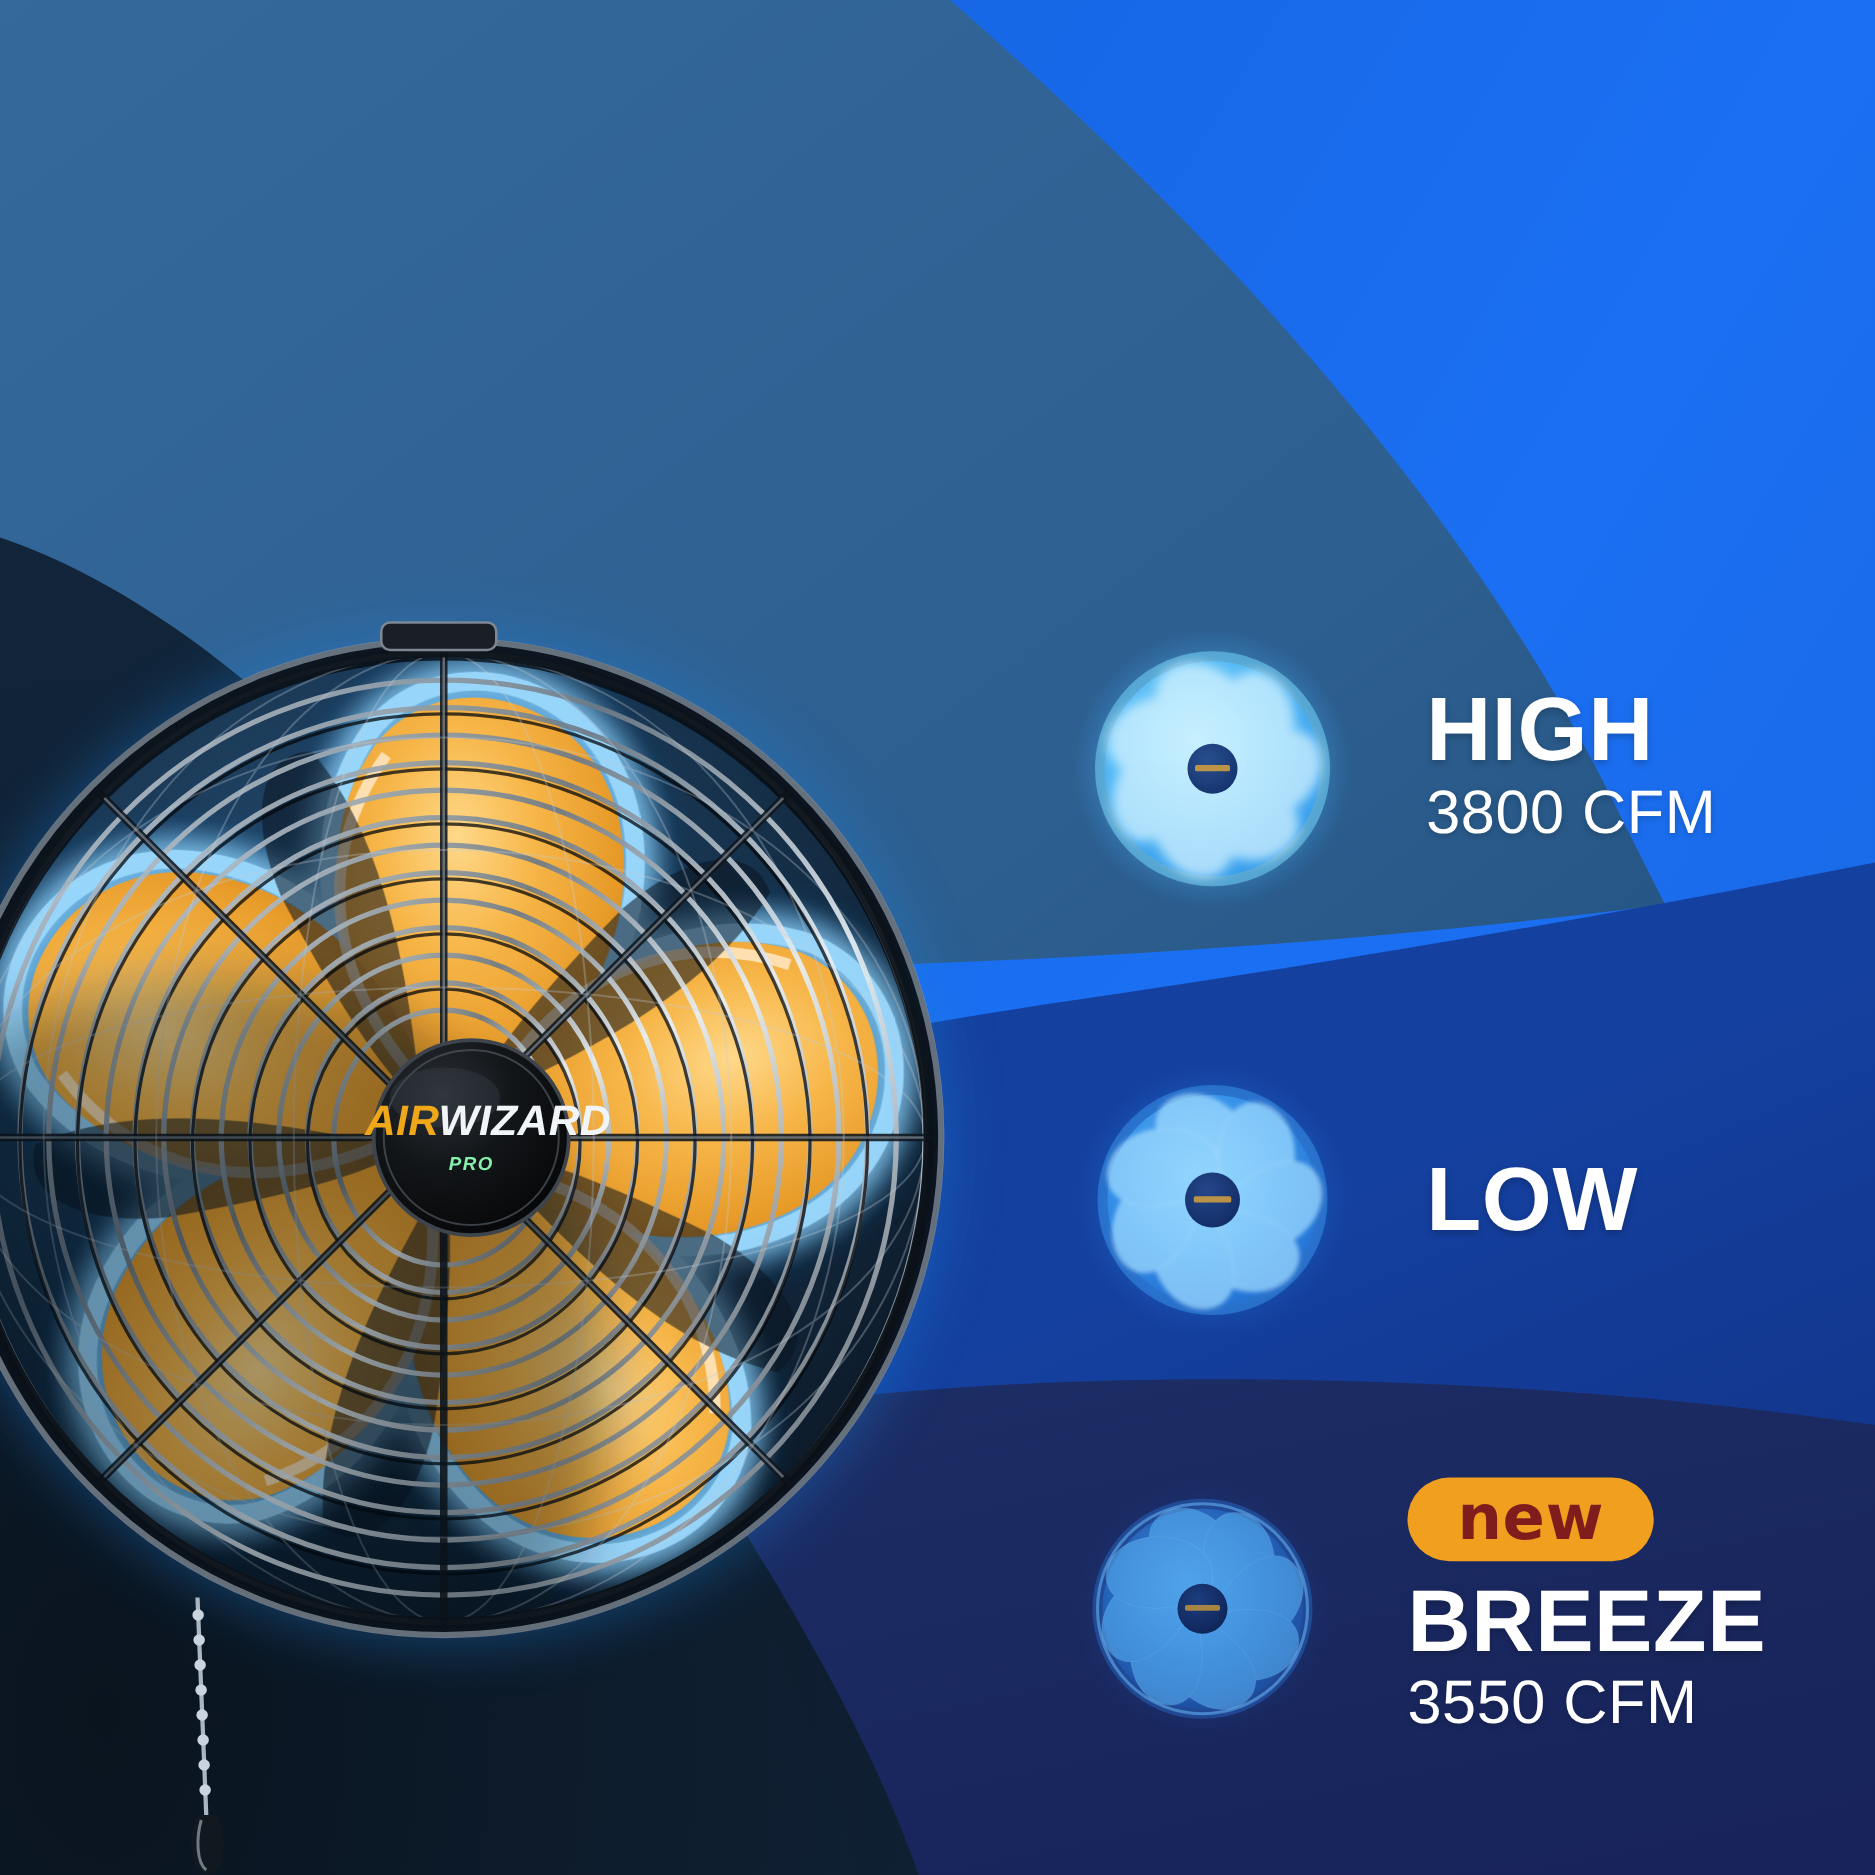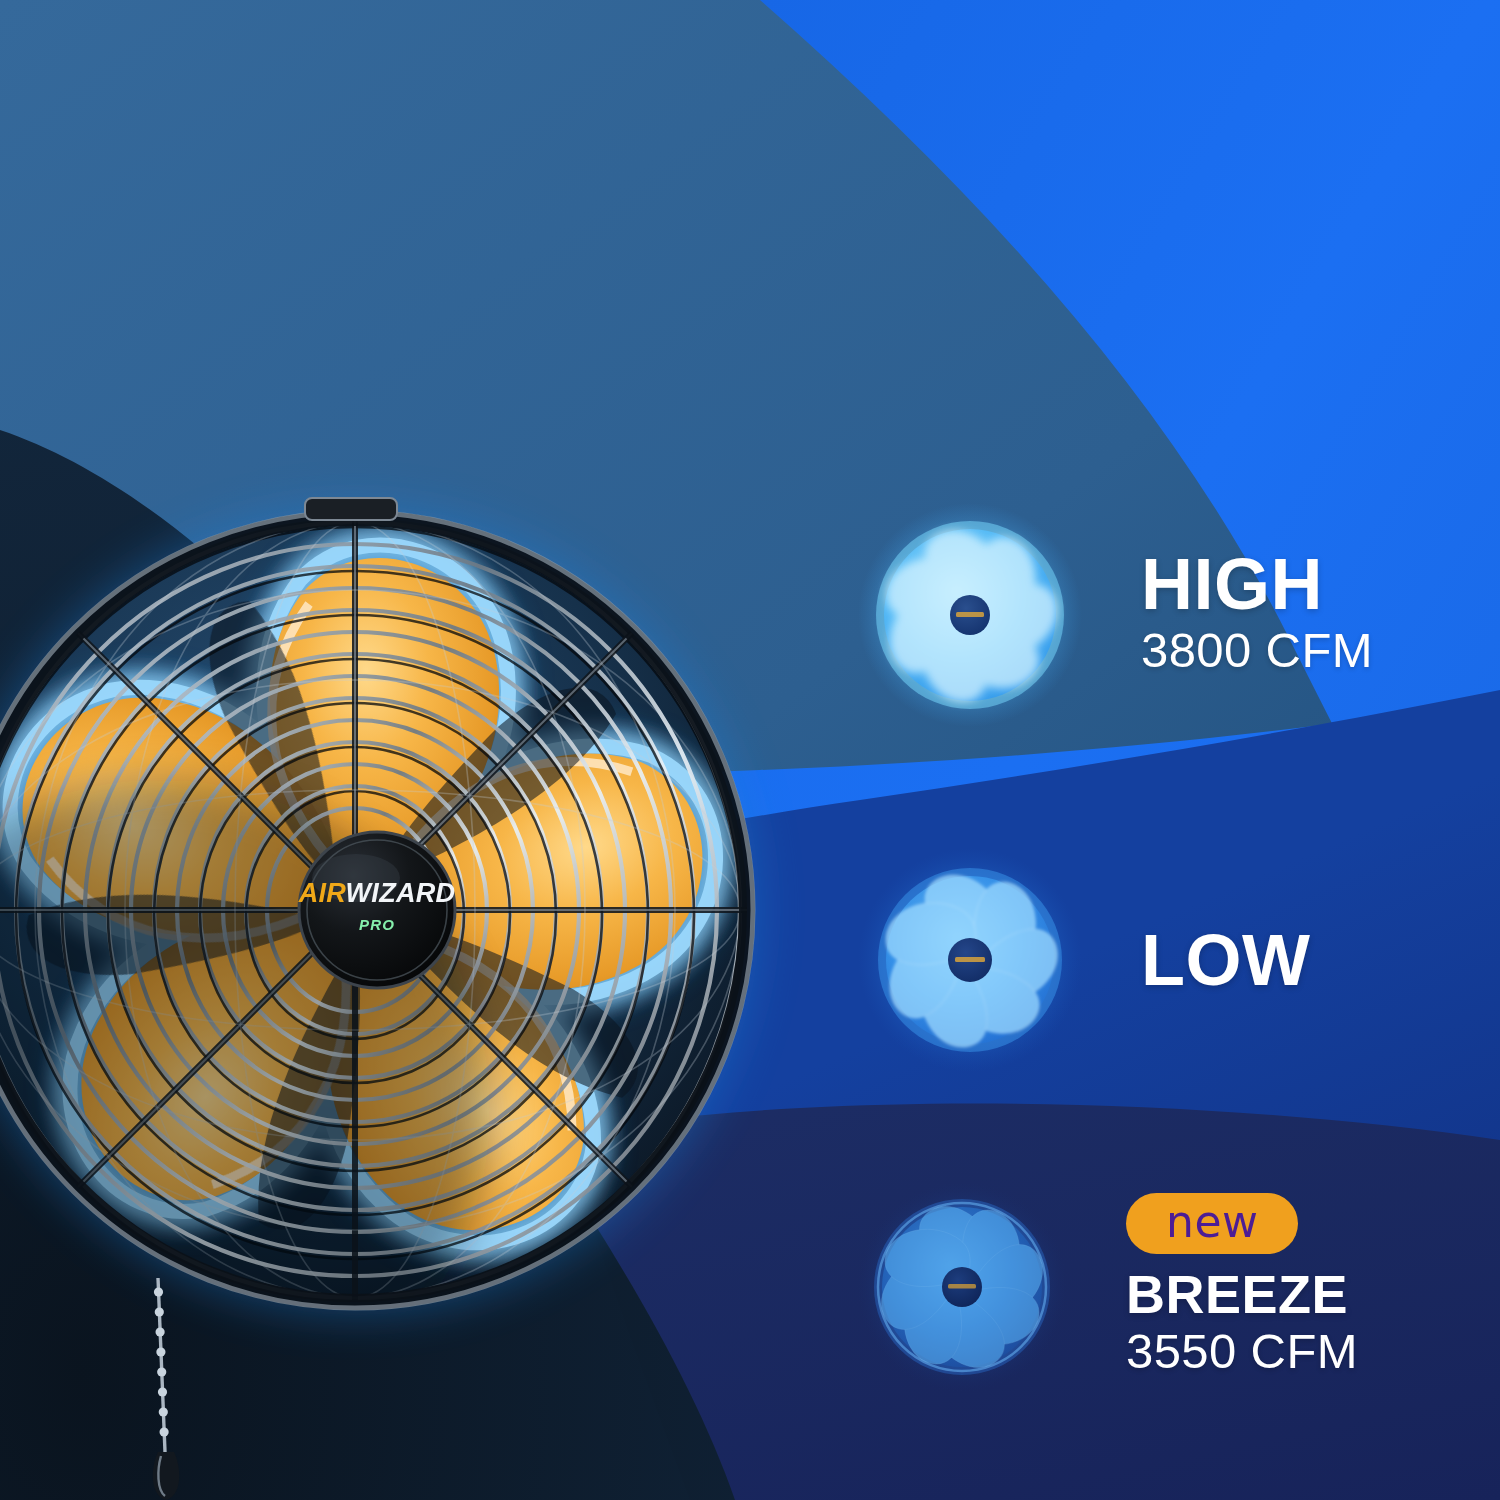--- a/index.html
+++ b/index.html
@@ -57,49 +57,49 @@
     text-shadow:0 2px 6px rgba(0,0,0,.22);
   }
   .speed-cfm {
     font-family:"Liberation Sans Narrow","Liberation Sans",sans-serif;
     font-weight:400;
     font-size:49px;
     line-height:1.25;
     letter-spacing:.4px;
     text-shadow:0 2px 5px rgba(0,0,0,.2);
   }
-  #row-breeze .speed-name { font-size:54px; }
+  #row-breeze .speed-name { font-size:70px; }
 
   #new-badge {
     display:inline-block;
     background:#f0a01e;
     border-radius:34px;
     padding:7px 40px 10px 40px;
     margin-bottom:14px;
   }
   #new-badge span {
     display:block;
-    color:#4c1d95;
+    color:#7f1d1d;
     font-family:"DejaVu Sans", sans-serif;
-    font-weight:400;
-    font-size:44px;
+    font-weight:700;
+    font-size:50px;
     line-height:1;
     letter-spacing:.5px;
   }
 
   
   #hub-logo {
     position:absolute; z-index:35;
     left:292px; top:880px; width:170px;
     text-align:center; pointer-events:none;
   }
   #hub-logo .brand {
     font-family:"Liberation Sans Narrow","Liberation Sans",sans-serif;
     font-weight:700; font-style:italic;
-    font-size:27px; line-height:1; letter-spacing:.3px;
+    font-size:34px; line-height:1; letter-spacing:.3px;
   }
   #hub-logo .brand .a { color:#f0a818; }
   #hub-logo .brand .b { color:#f2f5f8; }
   #hub-logo .pro {
     margin-top:9px;
     font-family:"Liberation Sans",sans-serif;
     font-weight:700; font-style:italic;
     font-size:15px; color:#86efac; letter-spacing:1.2px;
   }
 </style>

